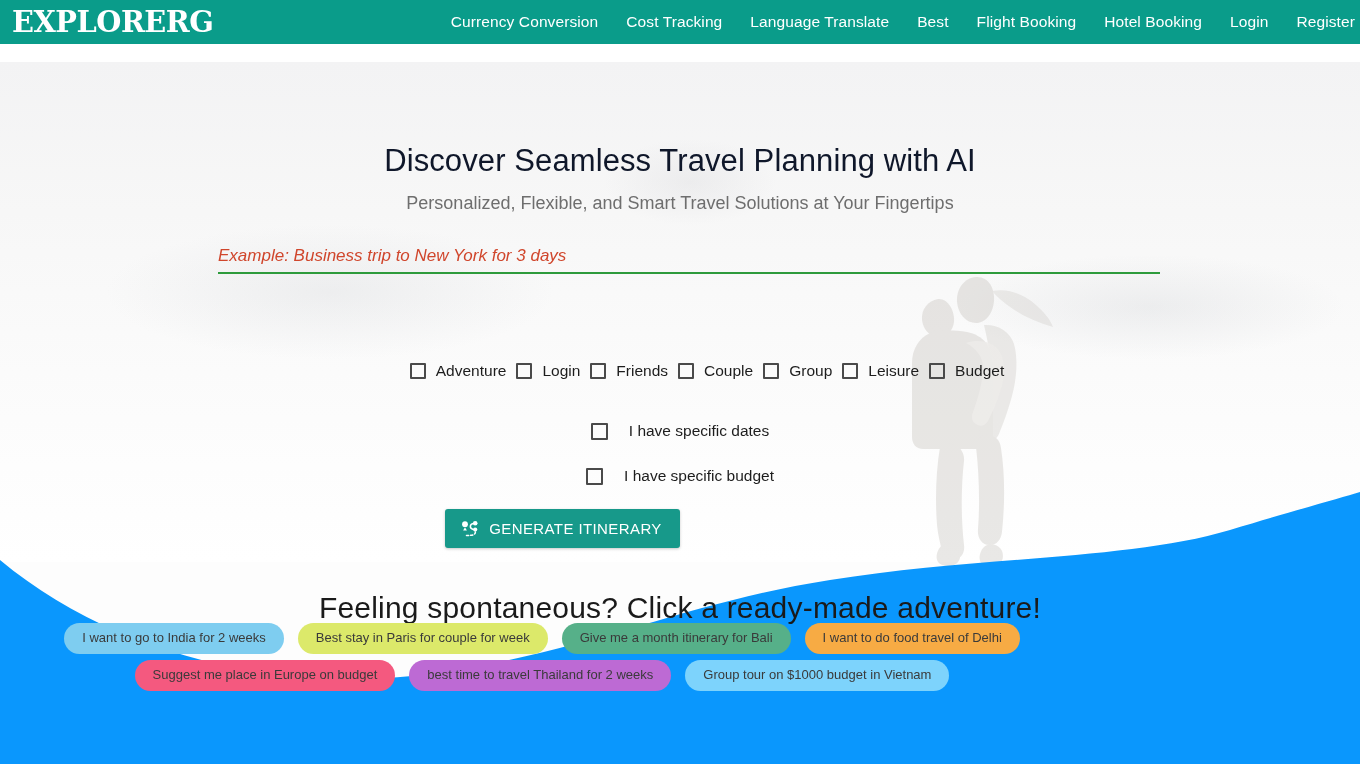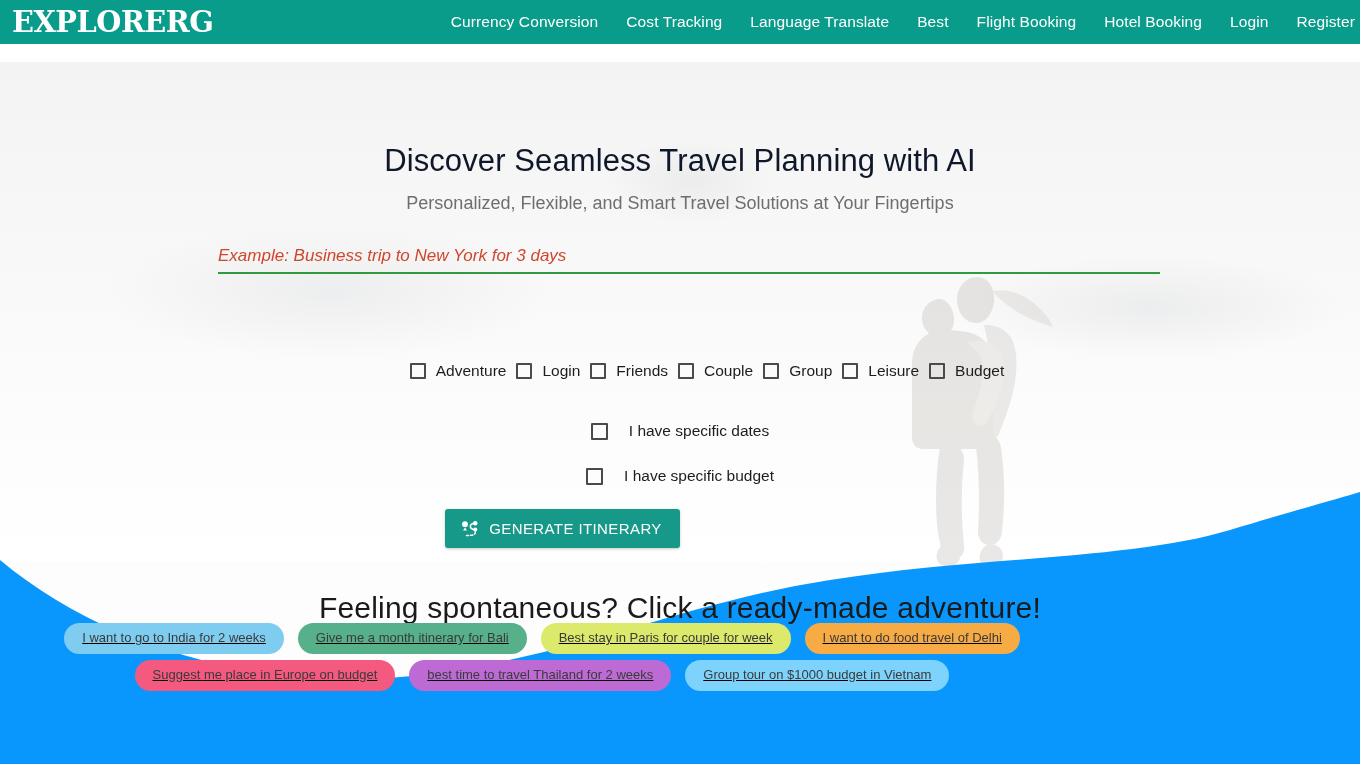--- a/index.html
+++ b/index.html
@@ -247,21 +247,20 @@
     z-index: 30;
     letter-spacing: 0.2px;
   }
 
   .chips {
     position: absolute;
     top: 623px;
     left: 0;
     width: 1084px;
     z-index: 30;
-    text-decoration: underline;
   }
   .chip-row {
     display: flex;
     justify-content: center;
     align-items: center;
     gap: 14px;
   }
   .chip-row.row2 { margin-top: 6px; }
   .chip {
     border: none;
@@ -389,22 +388,22 @@
              C 1300 509, 1340 498, 1360 492
              L 1360 764 L 0 764 Z" fill="#0a97fd"></path>
   </svg>
 </div>
 
 <h2 class="spont-title">Feeling spontaneous? Click a ready-made adventure!</h2>
 
 <div class="chips">
   <div class="chip-row row1">
     <button class="chip" style="background: rgb(126, 205, 240);">I want to go to India for 2 weeks</button>
+    <button class="chip" style="background: rgb(220, 233, 106);">Best stay in Paris for couple for week</button>
     <button class="chip" style="background: rgb(86, 176, 137);">Give me a month itinerary for Bali</button>
-    <button class="chip" style="background: rgb(220, 233, 106);">Best stay in Paris for couple for week</button>
     <button class="chip" style="background: rgb(247, 171, 68);">I want to do food travel of Delhi</button>
   </div>
   <div class="chip-row row2">
     <button class="chip" style="background: rgb(244, 89, 127);">Suggest me place in Europe on budget</button>
     <button class="chip" style="background: rgb(189, 106, 212);">best time to travel Thailand for 2 weeks</button>
     <button class="chip" style="background: #7dd3fc;">Group tour on $1000 budget in Vietnam</button>
   </div>
 </div>
 
 </body></html>

